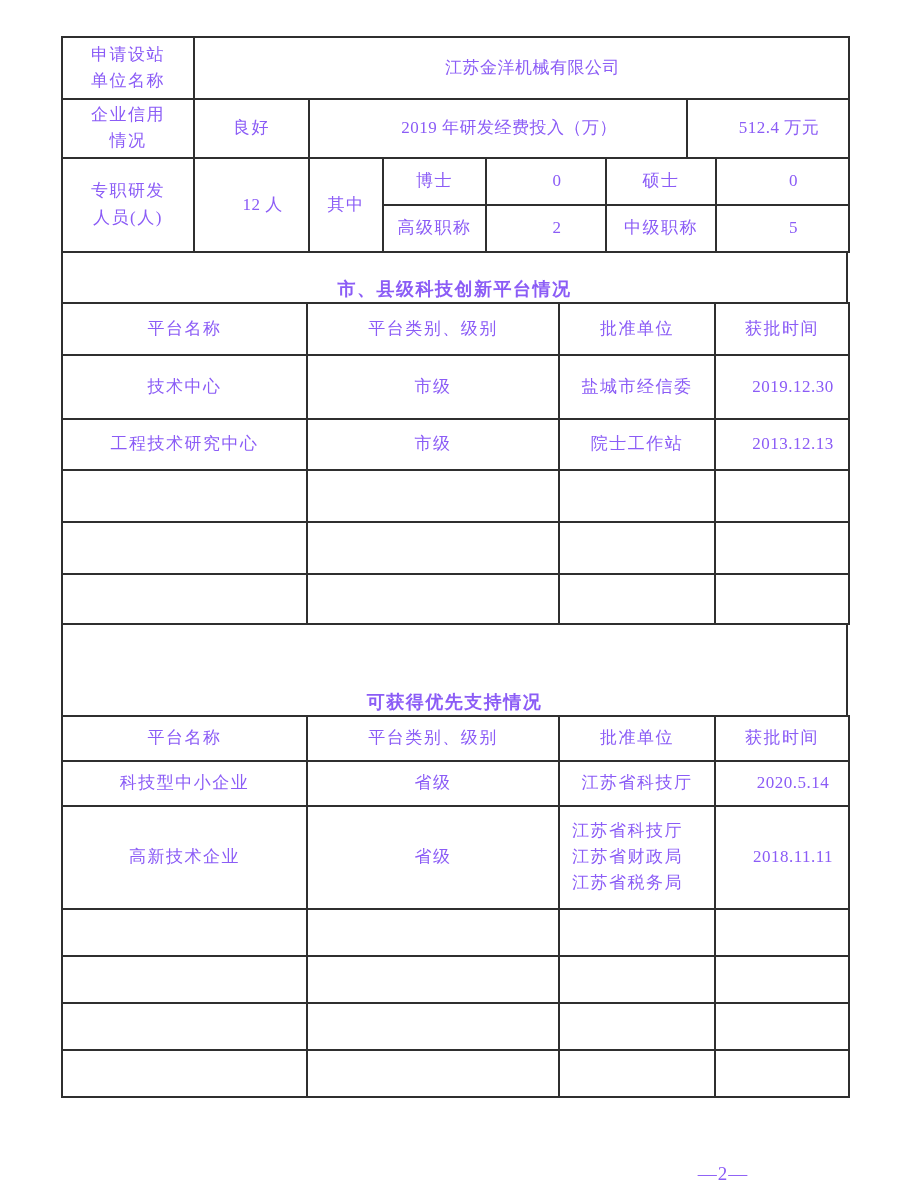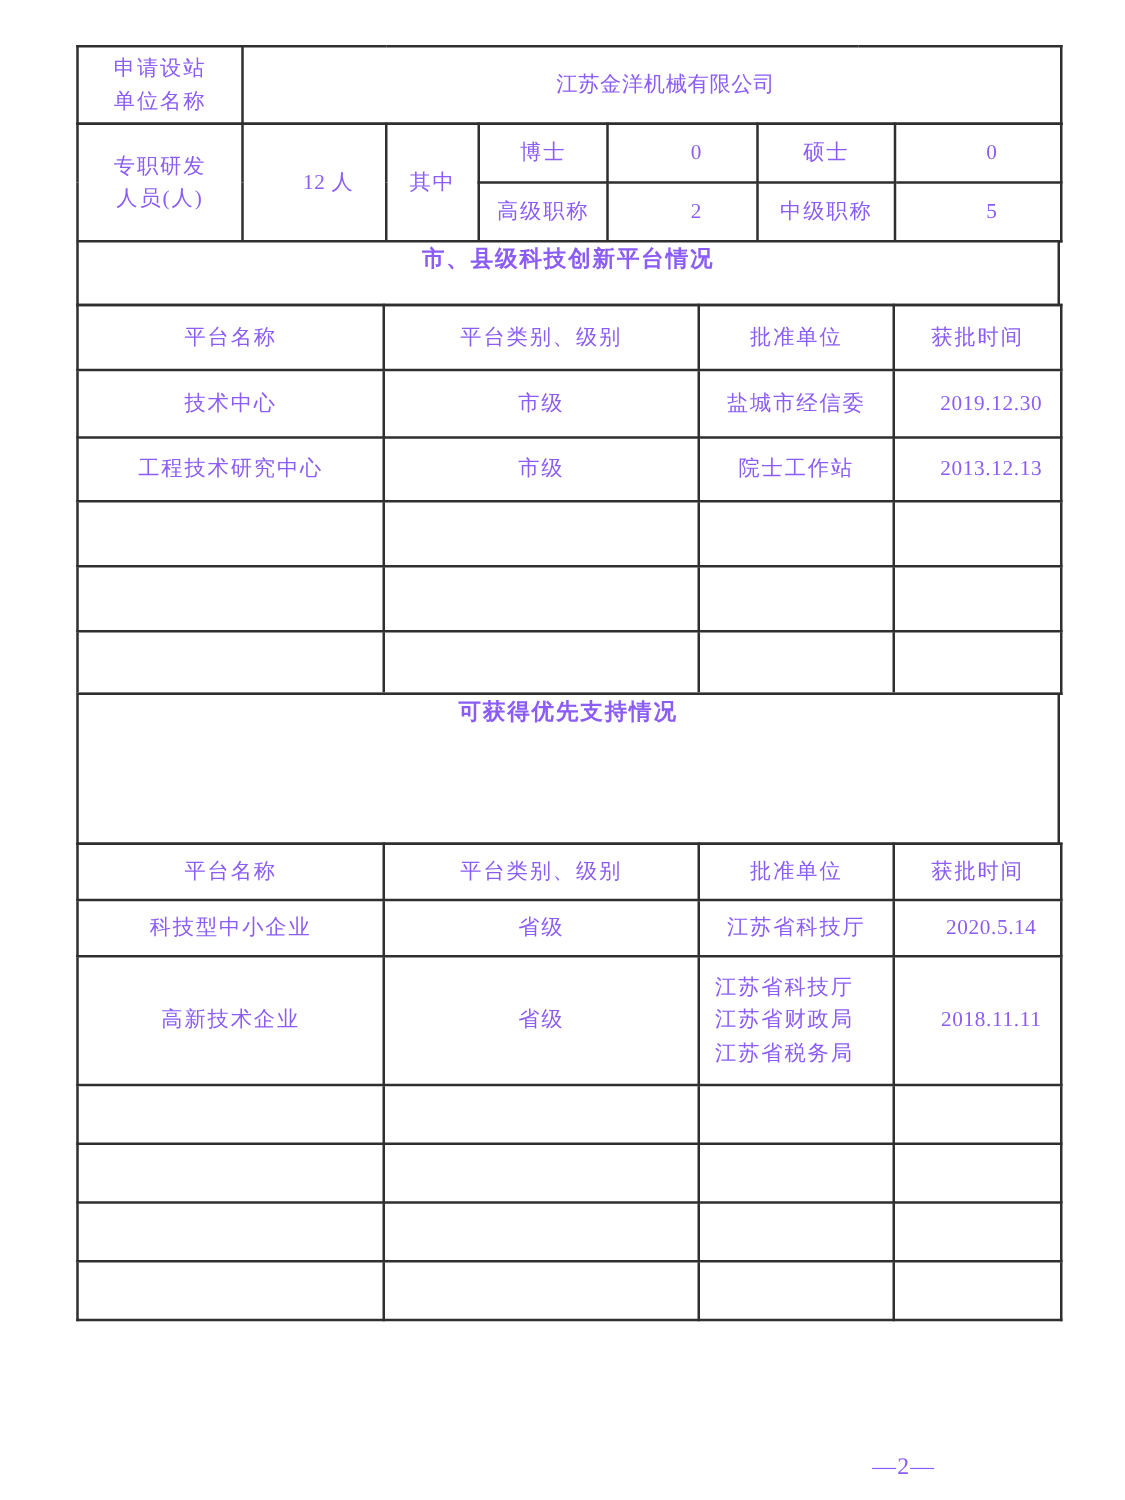--- a/index.html
+++ b/index.html
@@ -32,21 +32,21 @@
   }
   td.num{letter-spacing:0.5px;padding-left:26px;}
   td.approver-multi{text-align:left;padding-left:12px;}
   .section-head{
     border:2px solid #2f2f2f;
     margin-top:-2px;
     box-sizing:border-box;
     text-align:center;
     display:flex;
     flex-direction:column;
-    justify-content:flex-start;
+    justify-content:flex-end;
     background:#ffffff;
   }
   .sh-title{
     font-family:"Liberation Sans","DejaVu Sans",sans-serif;
     font-weight:700;
     font-size:18px;
     letter-spacing:1.5px;
     line-height:1.45;
   }
   .sh-note{
@@ -75,20 +75,27 @@
           <col style="width:132px">
           <col style="width:115px">
           <col style="width:378px">
           <col style="width:162px">
         </colgroup>
       <tbody>
           <tr style="height:62px">
         <td>申请设站
 单位名称</td>
         <td colspan="3" class="num">江苏金洋机械有限公司</td>
+      </tr>
+      <tr style="height:58px">
+        <td>企业信用
+情况</td>
+        <td>良好</td>
+        <td class="num">2019 年研发经费投入（万）</td>
+        <td class="num">512.4 万元</td>
       </tr>
     </tbody>
       </table>
 
     <table>
       <colgroup>
           <col style="width:132px">
           <col style="width:115px">
           <col style="width:74px">
           <col style="width:103px">
@@ -127,21 +134,21 @@
           <col style="width:156px">
           <col style="width:134px">
         </colgroup>
       <tbody>
           <tr style="height:52px">
         <td>平台名称</td>
         <td>平台类别、级别</td>
         <td>批准单位</td>
         <td>获批时间</td>
       </tr>
-      <tr style="height:54px">
+      <tr style="height:64px">
         <td>技术中心</td>
         <td>市级</td>
         <td>盐城市经信委</td>
         <td class="num">2019.12.30</td>
       </tr>
       <tr style="height:51px">
         <td>工程技术研究中心</td>
         <td>市级</td>
         <td>院士工作站</td>
         <td class="num">2013.12.13</td>
@@ -160,21 +167,21 @@
       </tr>
       <tr style="height:50px">
         <td></td>
         <td></td>
         <td></td>
         <td></td>
       </tr>
     </tbody>
       </table>
 
-    <div class="section-head" style="height:122px">
+    <div class="section-head" style="height:94px">
       <div class="sh-title">可获得优先支持情况</div>
     </div>
 
     <table>
       <colgroup>
           <col style="width:245px">
           <col style="width:252px">
           <col style="width:156px">
           <col style="width:134px">
         </colgroup>

